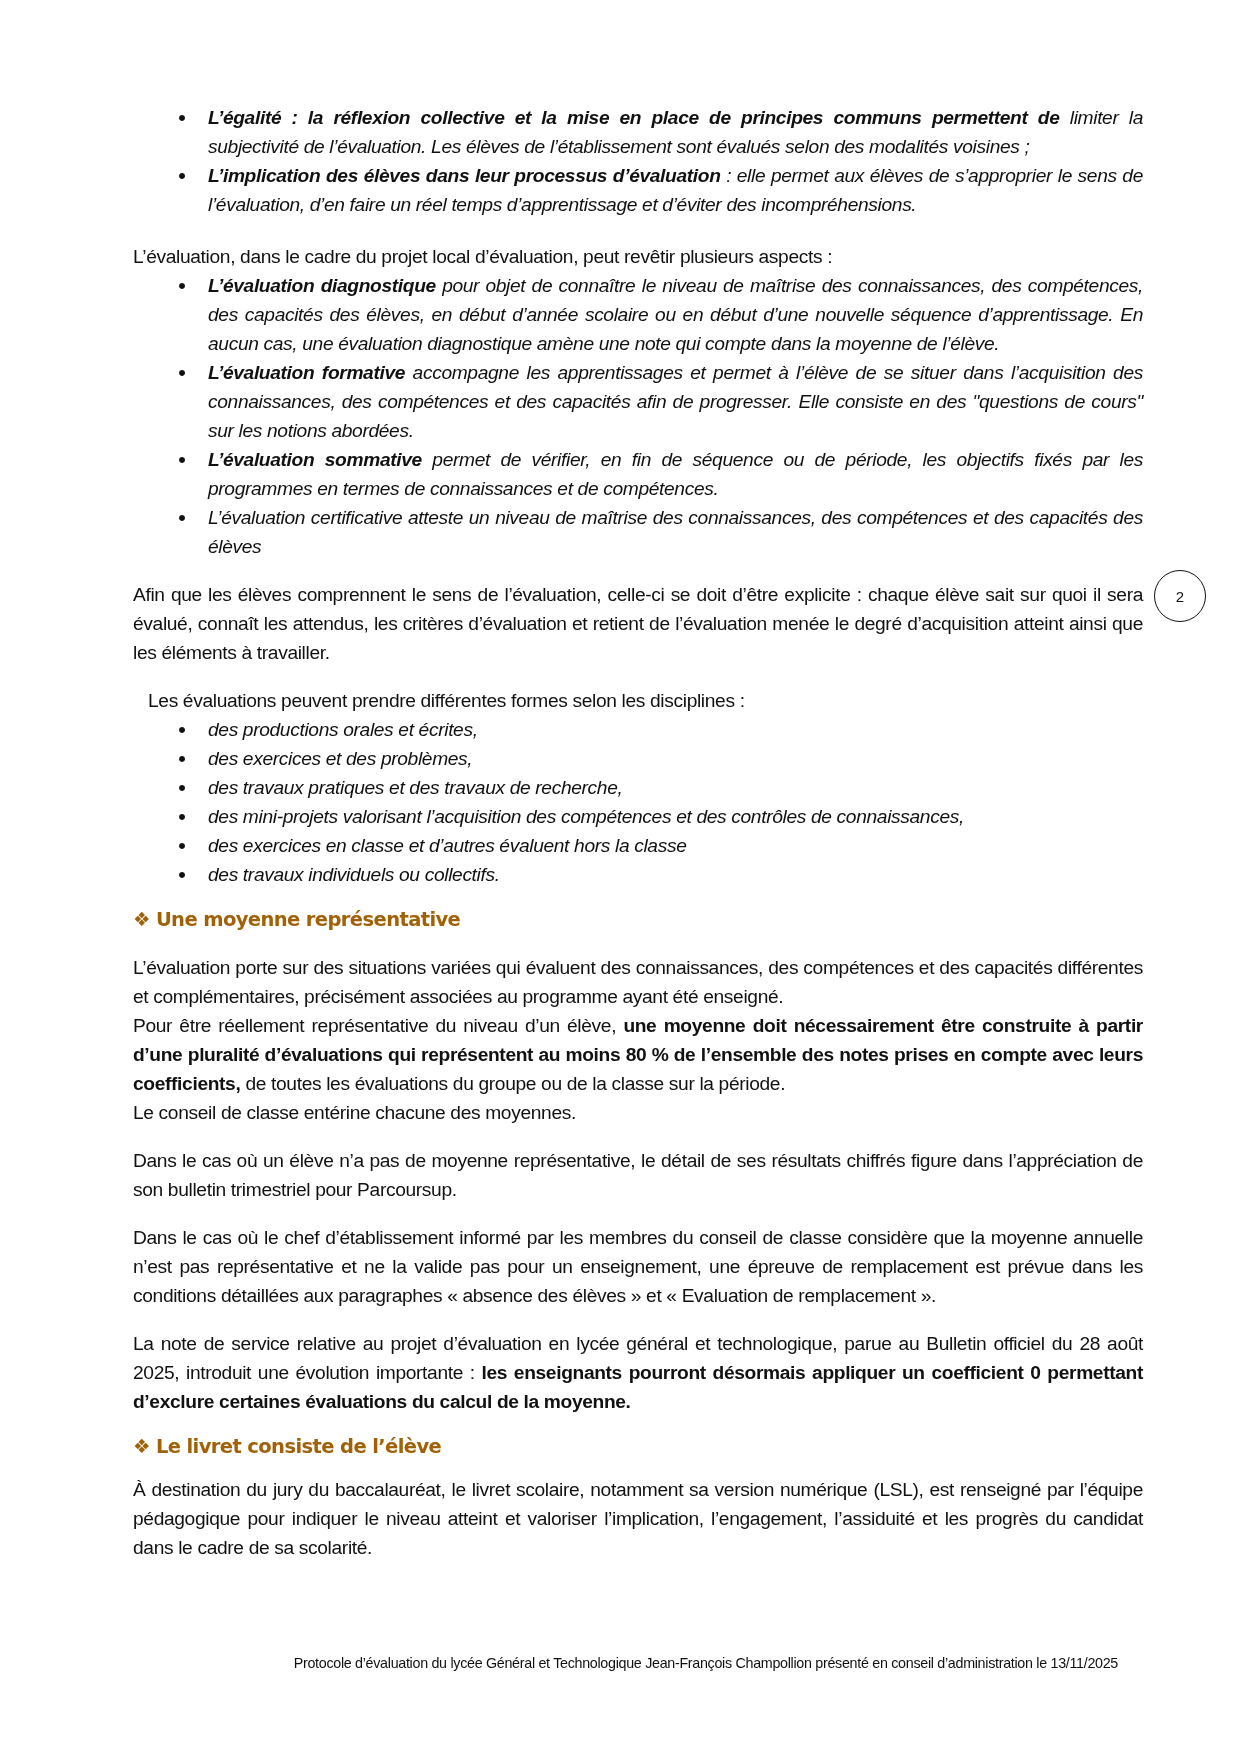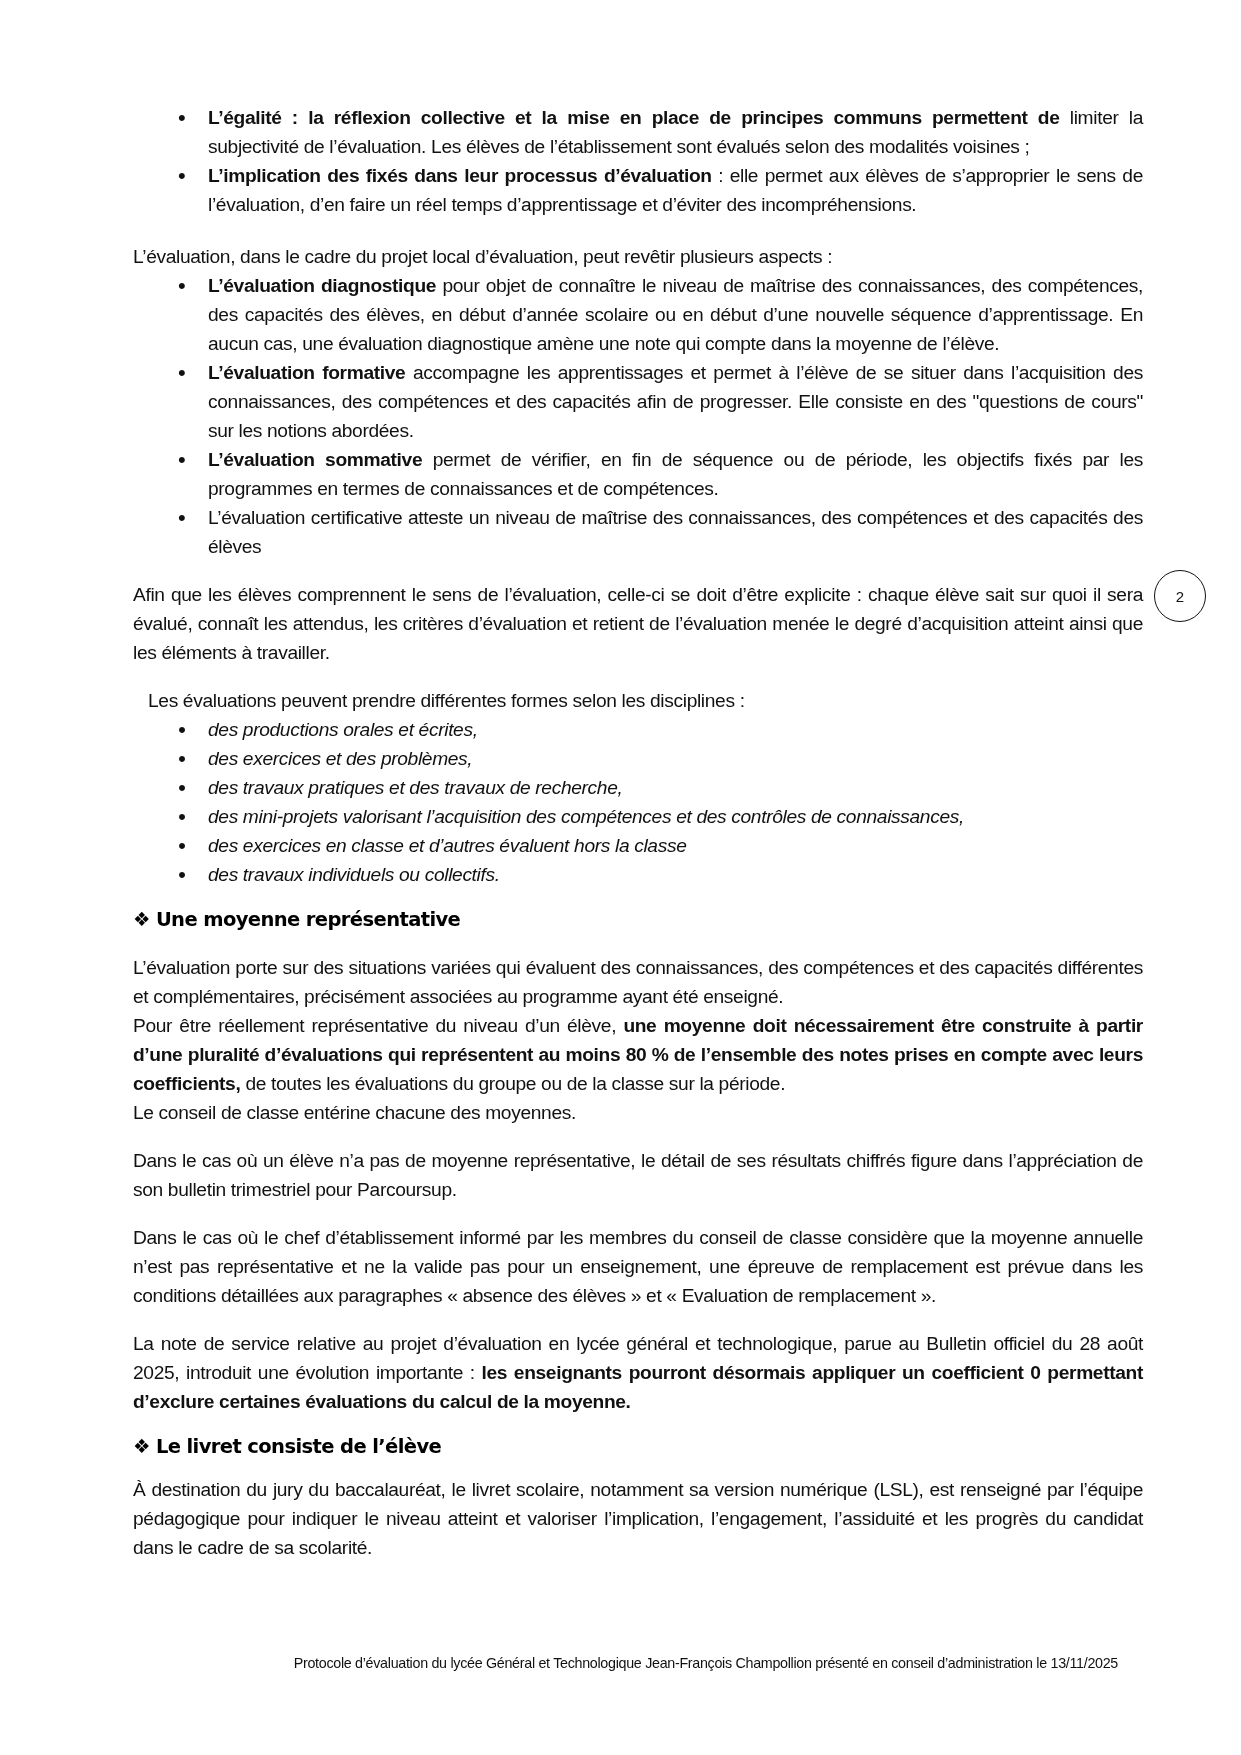--- a/index.html
+++ b/index.html
@@ -7,31 +7,31 @@
     width: 1241px; height: 1755px; position: relative; overflow: hidden;
     font-family: "Liberation Sans Narrow", "Liberation Sans", sans-serif;
     color: #111;
   }
   .page {
     position: absolute; left: 133px; top: 103px; width: 1010px;
     font-size: 19.2px; line-height: 29px; letter-spacing: -0.35px;
   }
   p { margin: 0; text-align: justify; }
   ul { margin: 0; padding: 0; list-style: none; }
-  li { position: relative; padding-left: 75px; text-align: justify; }
+  li { position: relative; padding-left: 75px; text-align: justify; font-style: italic; }
   li::before {
     content: "\2022"; position: absolute; left: 45px; top: 0;
     font-size: 22px;
   }
   .sp-s { height: 23px; }
   .sp-m { height: 19px; }
   .b { font-weight: bold; }
   .it li { font-style: italic; }
   .head {
-    color: #000000; font-weight: bold; font-size: 19.5px; margin: 0;
+    color: #a16207; font-weight: bold; font-size: 19.5px; margin: 0;
     font-family: "DejaVu Sans", sans-serif; letter-spacing: -0.6px;
   }
   .head .diamond { font-family: "DejaVu Sans", sans-serif; margin-right: 6px; }
   .pagenum {
     position: absolute; left: 1154px; top: 570px; width: 50px; height: 50px;
     border: 1.5px solid #111; border-radius: 50%;
     display: flex; align-items: center; justify-content: center;
     font-size: 15px; font-family: "Liberation Sans", sans-serif;
   }
   .footer {
@@ -40,21 +40,21 @@
   }
   .indent-intro { padding-left: 15px; }
 </style>
 </head>
 <body>
 
 <div class="page">
 
   <ul>
     <li><span class="b">L’égalité : la réflexion collective et la mise en place de principes communs permettent de</span><span> limiter la subjectivité de l’évaluation. Les élèves de l’établissement sont évalués selon des modalités voisines ;</span></li>
-    <li><span class="b">L’implication des fixés dans leur processus d’évaluation</span><span> : elle permet aux élèves de s’approprier le sens de l’évaluation, d’en faire un réel temps d’apprentissage et d’éviter des incompréhensions.</span></li>
+    <li><span class="b">L’implication des élèves dans leur processus d’évaluation</span><span> : elle permet aux élèves de s’approprier le sens de l’évaluation, d’en faire un réel temps d’apprentissage et d’éviter des incompréhensions.</span></li>
   </ul>
 
   <div class="sp-s"></div>
   <p>L’évaluation, dans le cadre du projet local d’évaluation, peut revêtir plusieurs aspects :</p>
   <ul>
     <li><span class="b"> L’évaluation diagnostique</span><span> pour objet de connaître le niveau de maîtrise des connaissances, des compétences, des capacités des élèves, en début d’année scolaire ou en début d’une nouvelle séquence d’apprentissage. En aucun cas, une évaluation diagnostique amène une note qui compte dans la moyenne de l’élève.</span></li>
     <li><span class="b">L’évaluation formative</span><span> accompagne les apprentissages et permet à l’élève de se situer dans l’acquisition des connaissances, des compétences et des capacités afin de progresser. Elle consiste en des "questions de cours" sur les notions abordées.</span></li>
     <li><span class="b">L’évaluation sommative</span><span> permet de vérifier, en fin de séquence ou de période, les objectifs fixés par les programmes en termes de connaissances et de compétences.</span></li>
     <li><span>L’évaluation certificative atteste un niveau de maîtrise des connaissances, des compétences et des capacités des élèves</span></li>
   </ul>

